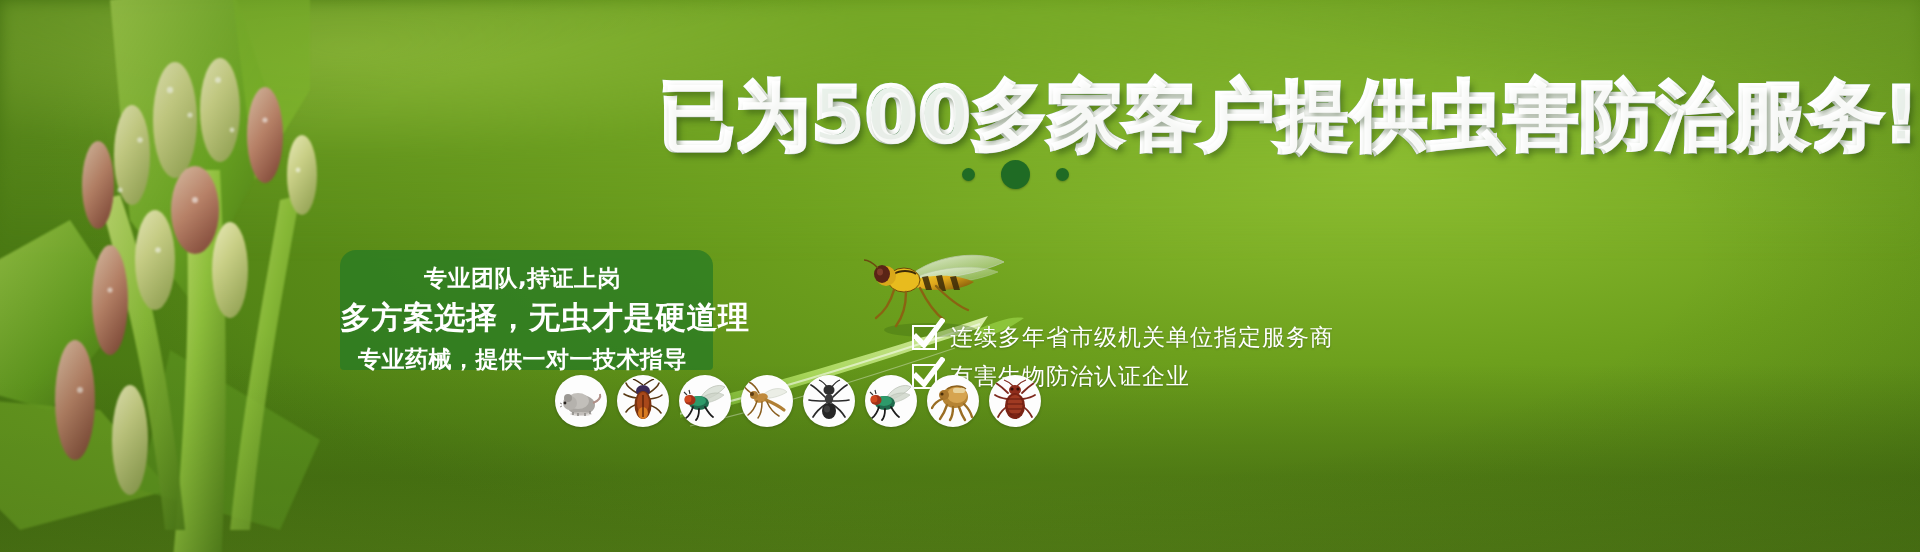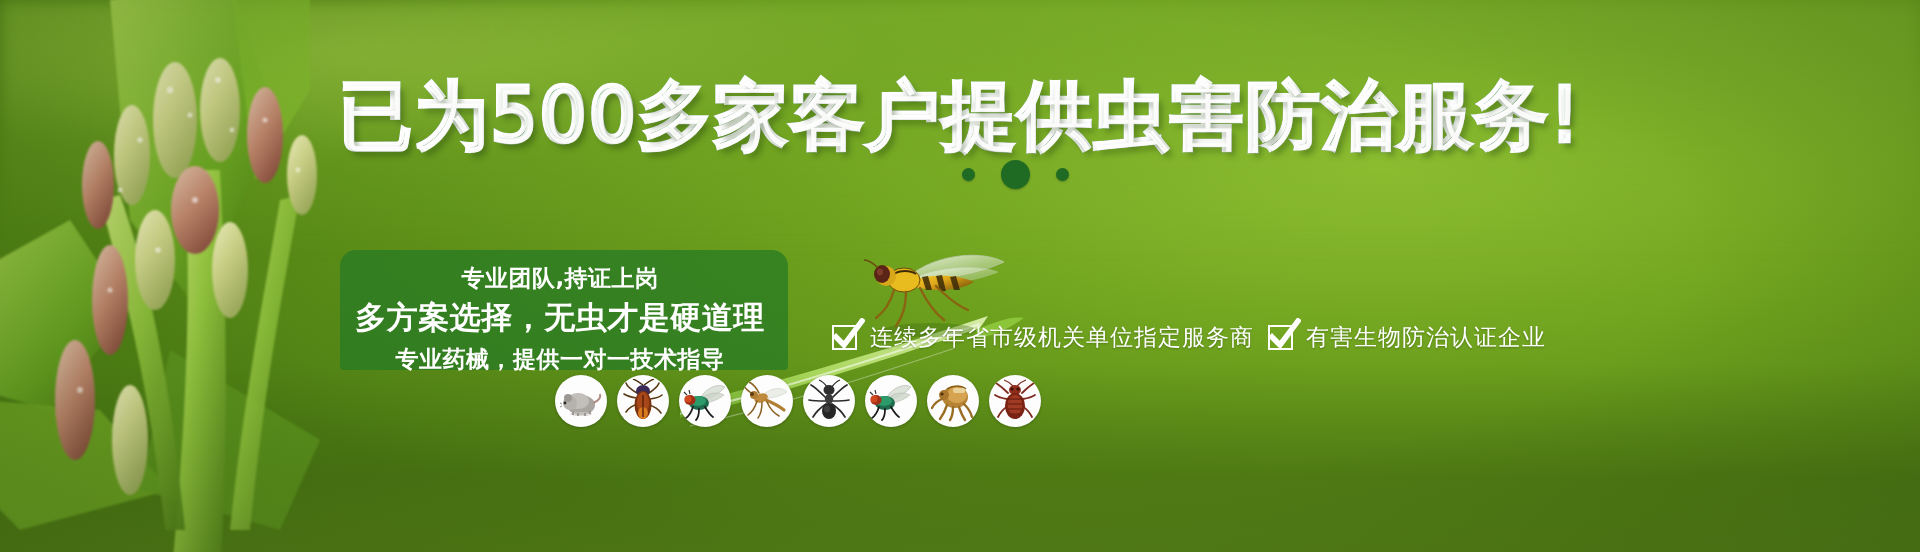--- a/index.html
+++ b/index.html
@@ -49,24 +49,24 @@
 
   
   .blade-wrap {
     position:absolute; left:680px; top:230px; width:440px; height:200px;
   }
   .blade-wrap svg { width:100%; height:100%; display:block; }
 
   
   .headline {
     position:absolute; left:0; top:78px; width:100%;
-    text-align:center;
+    text-align:right;
     font-size:74px;
     line-height:1;
-    font-weight:normal;
+    font-weight:bold;
     letter-spacing:2px;
     color:#1b6b2c;
     font-family:"DejaVu Sans","Liberation Sans",sans-serif;
     white-space:nowrap;
     -webkit-text-stroke:5px #ffffff;
     paint-order:stroke fill;
     text-shadow:
        2px 2px 0 rgba(255,255,255,.9),
        5px 6px 6px rgba(25,55,8,.45);
   }
@@ -84,40 +84,40 @@
     padding-left:110px;
   }
   .dot { border-radius:50%; background:#1f6b24; box-shadow:0 1px 2px rgba(0,0,0,.25); }
   .dot.s1 { width:13px; height:13px; }
   .dot.s2 { width:29px; height:29px; }
   .dot.s3 { width:13px; height:13px; }
 
   
   .panel {
     position:absolute; left:340px; top:250px;
-    width:448px; height:120px;
+    width:373px; height:120px;
     background:rgba(40,122,35,.76);
     border-radius:16px 16px 4px 4px;
     padding:10px 8px 0 0;
   }
   .panel-line {
     color:#ffffff;
     font-weight:bold;
     text-align:center;
     font-family:"DejaVu Sans","Liberation Sans",sans-serif;
     white-space:nowrap;
   }
   .panel-line.l1 { font-size:23px; line-height:36px; letter-spacing:.5px; }
   .panel-line.l2 { font-size:31px; line-height:42px; letter-spacing:.5px; }
   .panel-line.l3 { font-size:23px; line-height:42px; letter-spacing:.5px; }
 
   
   .bullets {
-    position:absolute; left:832px; top:325px;
-    display:flex; gap:14px;
+    position:absolute; left:912px; top:325px;
+    display:flex; flex-direction:column; gap:14px;
   }
   .bullet { display:flex; align-items:center; gap:13px; }
   .check-box {
     position:relative;
     width:25px; height:25px;
     border:2.2px solid #ffffff;
     flex:0 0 auto;
   }
   .check-box svg {
     position:absolute; left:-3px; top:-9px; width:34px; height:34px;

